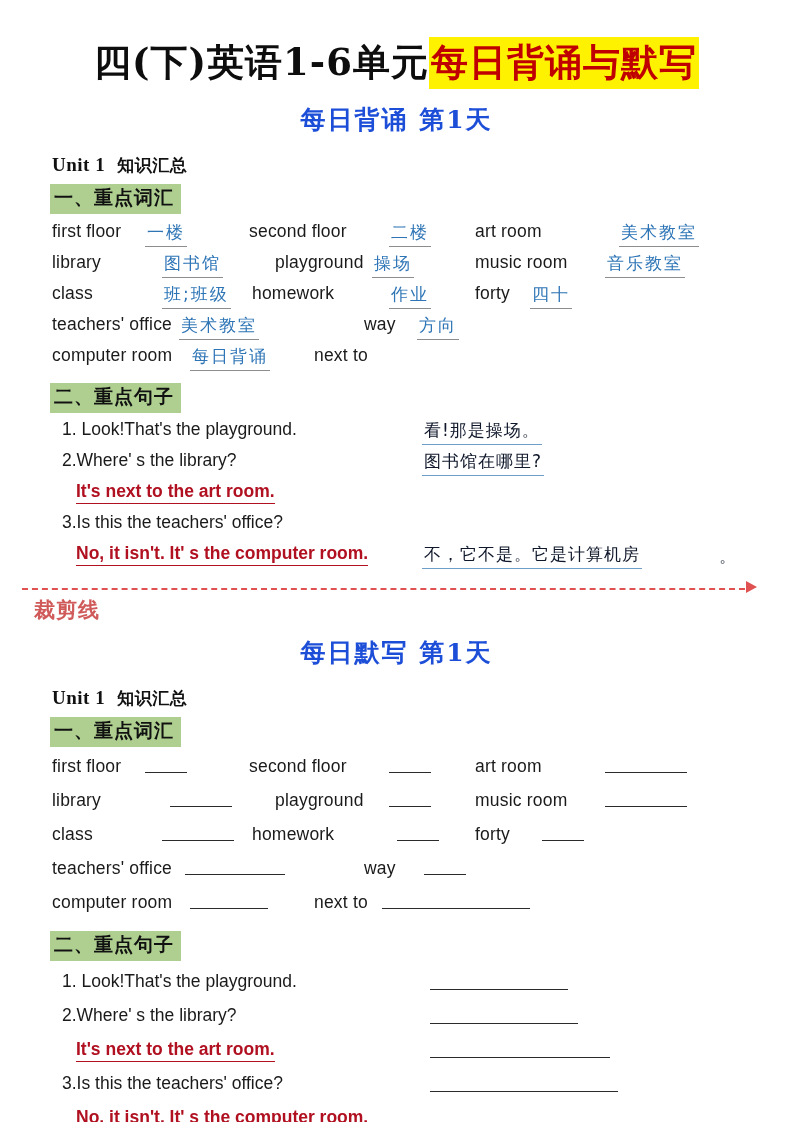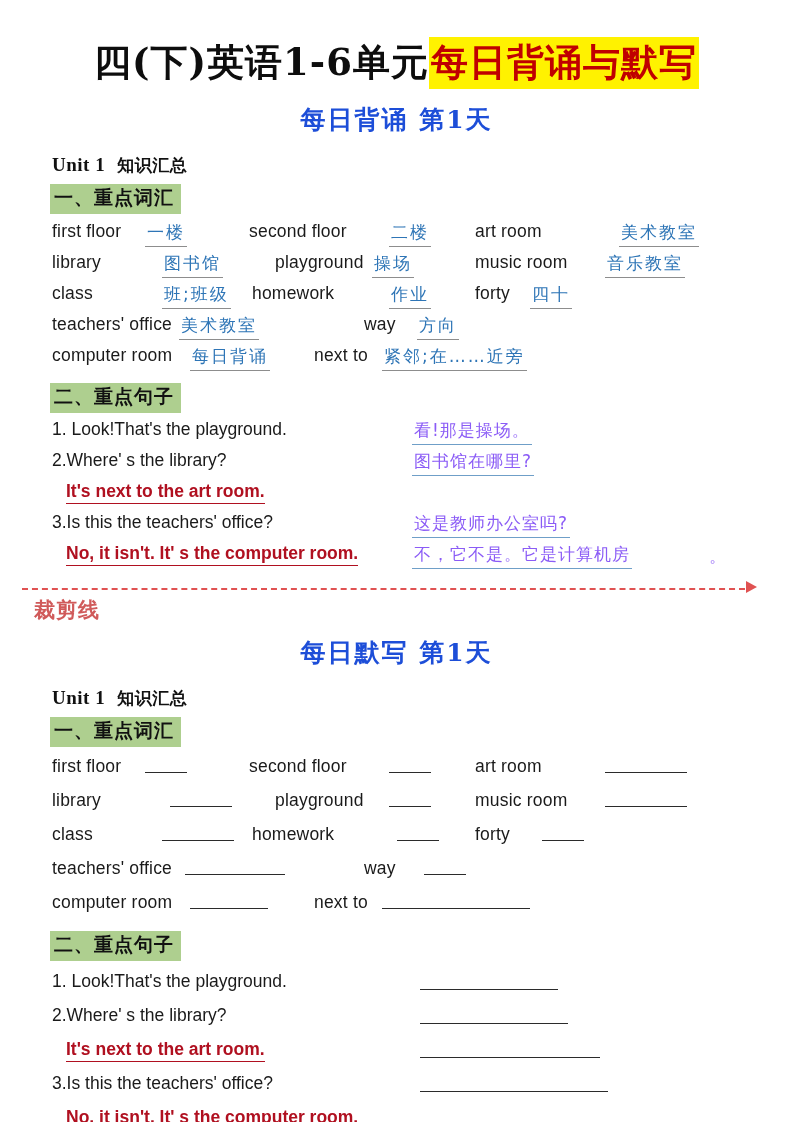--- a/index.html
+++ b/index.html
@@ -120,21 +120,21 @@
   .blank {
     display: inline-block;
     border-bottom: 1.4px solid #2b2b2b;
     height: 15px;
     vertical-align: -3px;
   }
 
   
   .sent-block {
     margin-top: 6px;
-    margin-left: 6px;
+    margin-left: 16px;
   }
   .srow {
     position: relative;
     height: 31px;
     white-space: nowrap;
   }
   .s-en {
     position: absolute;
     left: 0;
     top: 0;
@@ -147,21 +147,21 @@
     font-weight: bold;
     border-bottom: 1.6px solid #b01020;
     padding-bottom: 1px;
     left: 14px;
   }
   .s-cn {
     position: absolute;
     top: 0;
     font-family: "DejaVu Sans", sans-serif;
     font-size: 17px;
-    color: #8b5cf6;
+    color: #0f172a;
     border-bottom: 1.4px solid #6f9fc8;
     padding: 0 2px 2px 2px;
     letter-spacing: 1px;
   }
   .s-cn.nounder {
     border-bottom: none;
   }
   .s-blank {
     position: absolute;
     top: 3px;
@@ -257,41 +257,39 @@
     <div class="vrow">
       <span class="vcell en" style="left:0;">teachers' office</span>
       <span class="vcell cnans" style="left:127px;">美术教室</span>
       <span class="vcell en" style="left:312px;">way</span>
       <span class="vcell cnans" style="left:365px;">方向</span>
     </div>
     <div class="vrow">
       <span class="vcell en" style="left:0;">computer room</span>
       <span class="vcell cnans" style="left:138px;">每日背诵</span>
       <span class="vcell en" style="left:262px;">next to</span>
-      <span class="vcell cnans" style="left:330px;">紧邻;在……近旁</span>
     </div>
   </div>
 
   <div class="sec-head">二、重点句子</div>
 
   <div class="sent-block">
     <div class="srow">
       <span class="s-en">1. Look!That's the playground.</span>
       <span class="s-cn" style="left:360px;">看!那是操场。</span>
     </div>
     <div class="srow">
       <span class="s-en">2.Where' s the library?</span>
       <span class="s-cn" style="left:360px;">图书馆在哪里?</span>
     </div>
     <div class="srow">
       <span class="s-en answer">It's next to the art room.</span>
     </div>
     <div class="srow">
       <span class="s-en">3.Is this the teachers' office?</span>
-      <span class="s-cn" style="left:360px;">这是教师办公室吗?</span>
     </div>
     <div class="srow">
       <span class="s-en answer">No, it isn't. It' s the computer room.</span>
       <span class="s-cn" style="left:360px;">不，它不是。它是计算机房</span>
       <span class="s-cn nounder" style="left:655px;top:2px;">。</span>
     </div>
   </div>
 
   
   <div class="cutwrap">

